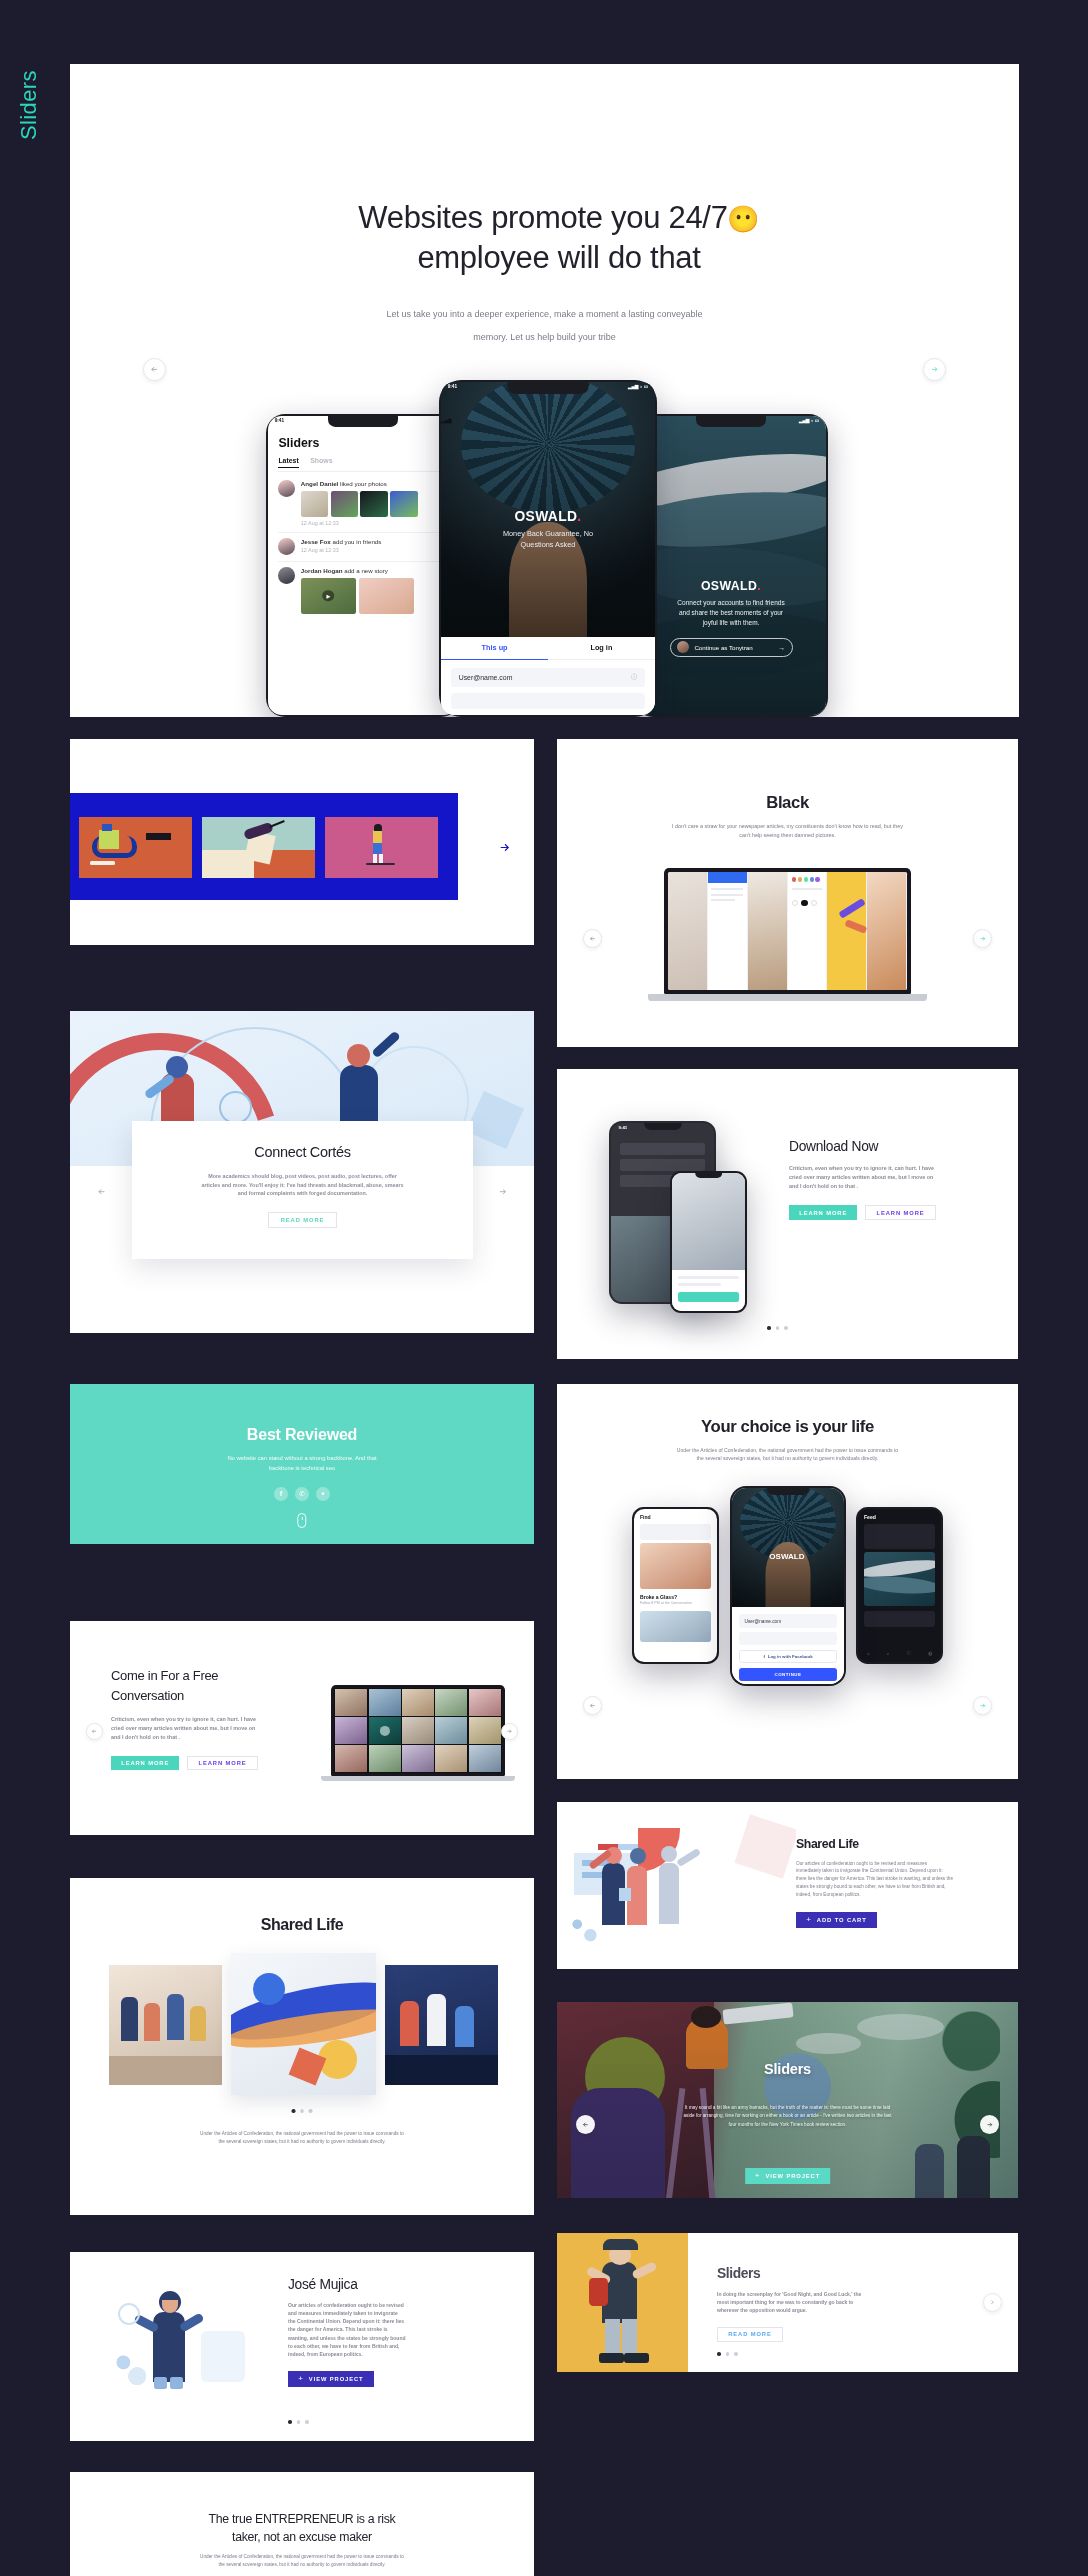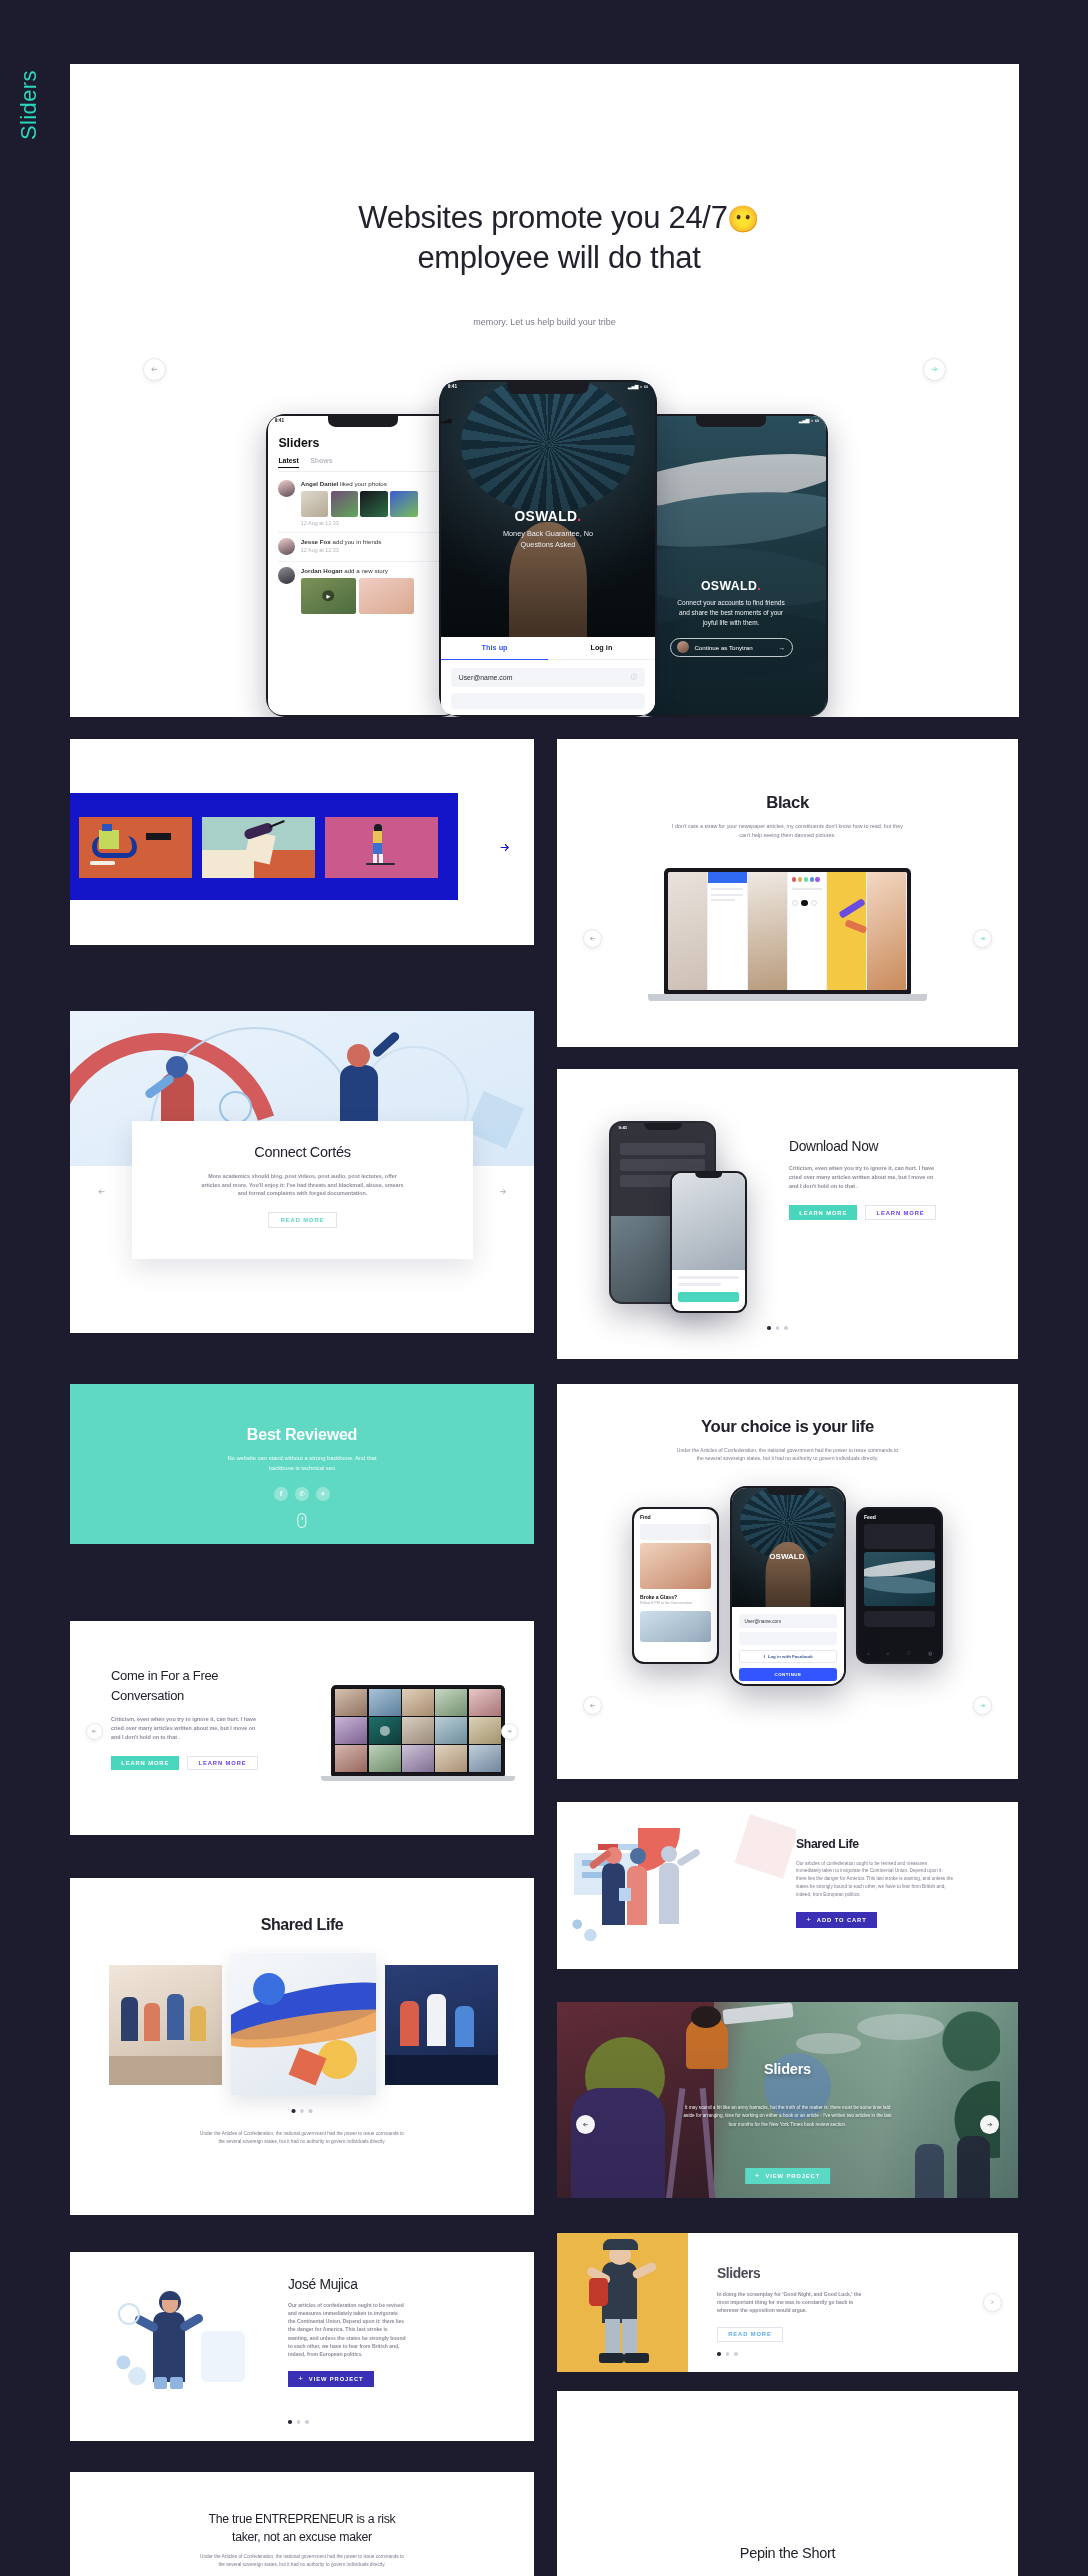--- a/index.html
+++ b/index.html
@@ -104,20 +104,21 @@
   <div class="card" style="left:70px; top:64px; width:949px; height:653px;">
 
     <div style="position:absolute;left:0;right:0;top:134px;text-align:center;margin-left:29px;">
       <div class="ttl-geo" style="font-size:31px;line-height:1.28;">
         <span>Websites promote you 24/7</span><span style="font-size:26px;">😶</span>
       </div>
       <div class="ttl-geo" style="font-size:31px;line-height:1.28;">employee will do that</div>
     </div>
 
     <div style="position:absolute;left:0;right:0;top:243px;text-align:center;">
+      <div class="sub" style="font-size:9px;">Let us take you into a deeper experience, make a moment a lasting conveyable</div>
       <div class="sub" style="font-size:9px;margin-top:8px;">memory. Let us help build your tribe</div>
     </div>
 
     <div class="narr" style="left:73px; top:294px; width:23px; height:23px;">
       <svg width="8.7" height="8.7" viewBox="0 0 24 24" fill="none" stroke="currentColor" stroke-width="2">
           <path d="M19 12H5M11 18l-6-6 6-6"></path>
         </svg>
     </div>
     <div class="narr" style="right:73px; top:294px; width:23px; height:23px; color:#4ad6bc;">
       <svg width="8.7" height="8.7" viewBox="0 0 24 24" fill="none" stroke="currentColor" stroke-width="2">
@@ -756,18 +757,15 @@
       <div>The true ENTREPRENEUR is a risk</div>
       <div>taker, not an excuse maker</div>
     </div>
     <div class="ctr" style="position:absolute;left:77px;right:77px;top:81px;">
       <div class="sub" style="font-size:4.7px;">Under the Articles of Confederation, the national government had the power to issue commands to</div>
       <div class="sub" style="font-size:4.7px;">the several sovereign states, but it had no authority to govern individuals directly.</div>
     </div>
 
   </div>
 
-  <div class="card" style="left:557px; top:2391px; width:461px; height:185px;">
-    <div class="ctr ttl-geo" style="position:absolute;left:0;right:0;top:154px;font-size:14.5px;">Pepin the Short</div>
-  </div>
 
 </div>
 
 
 </body></html>

